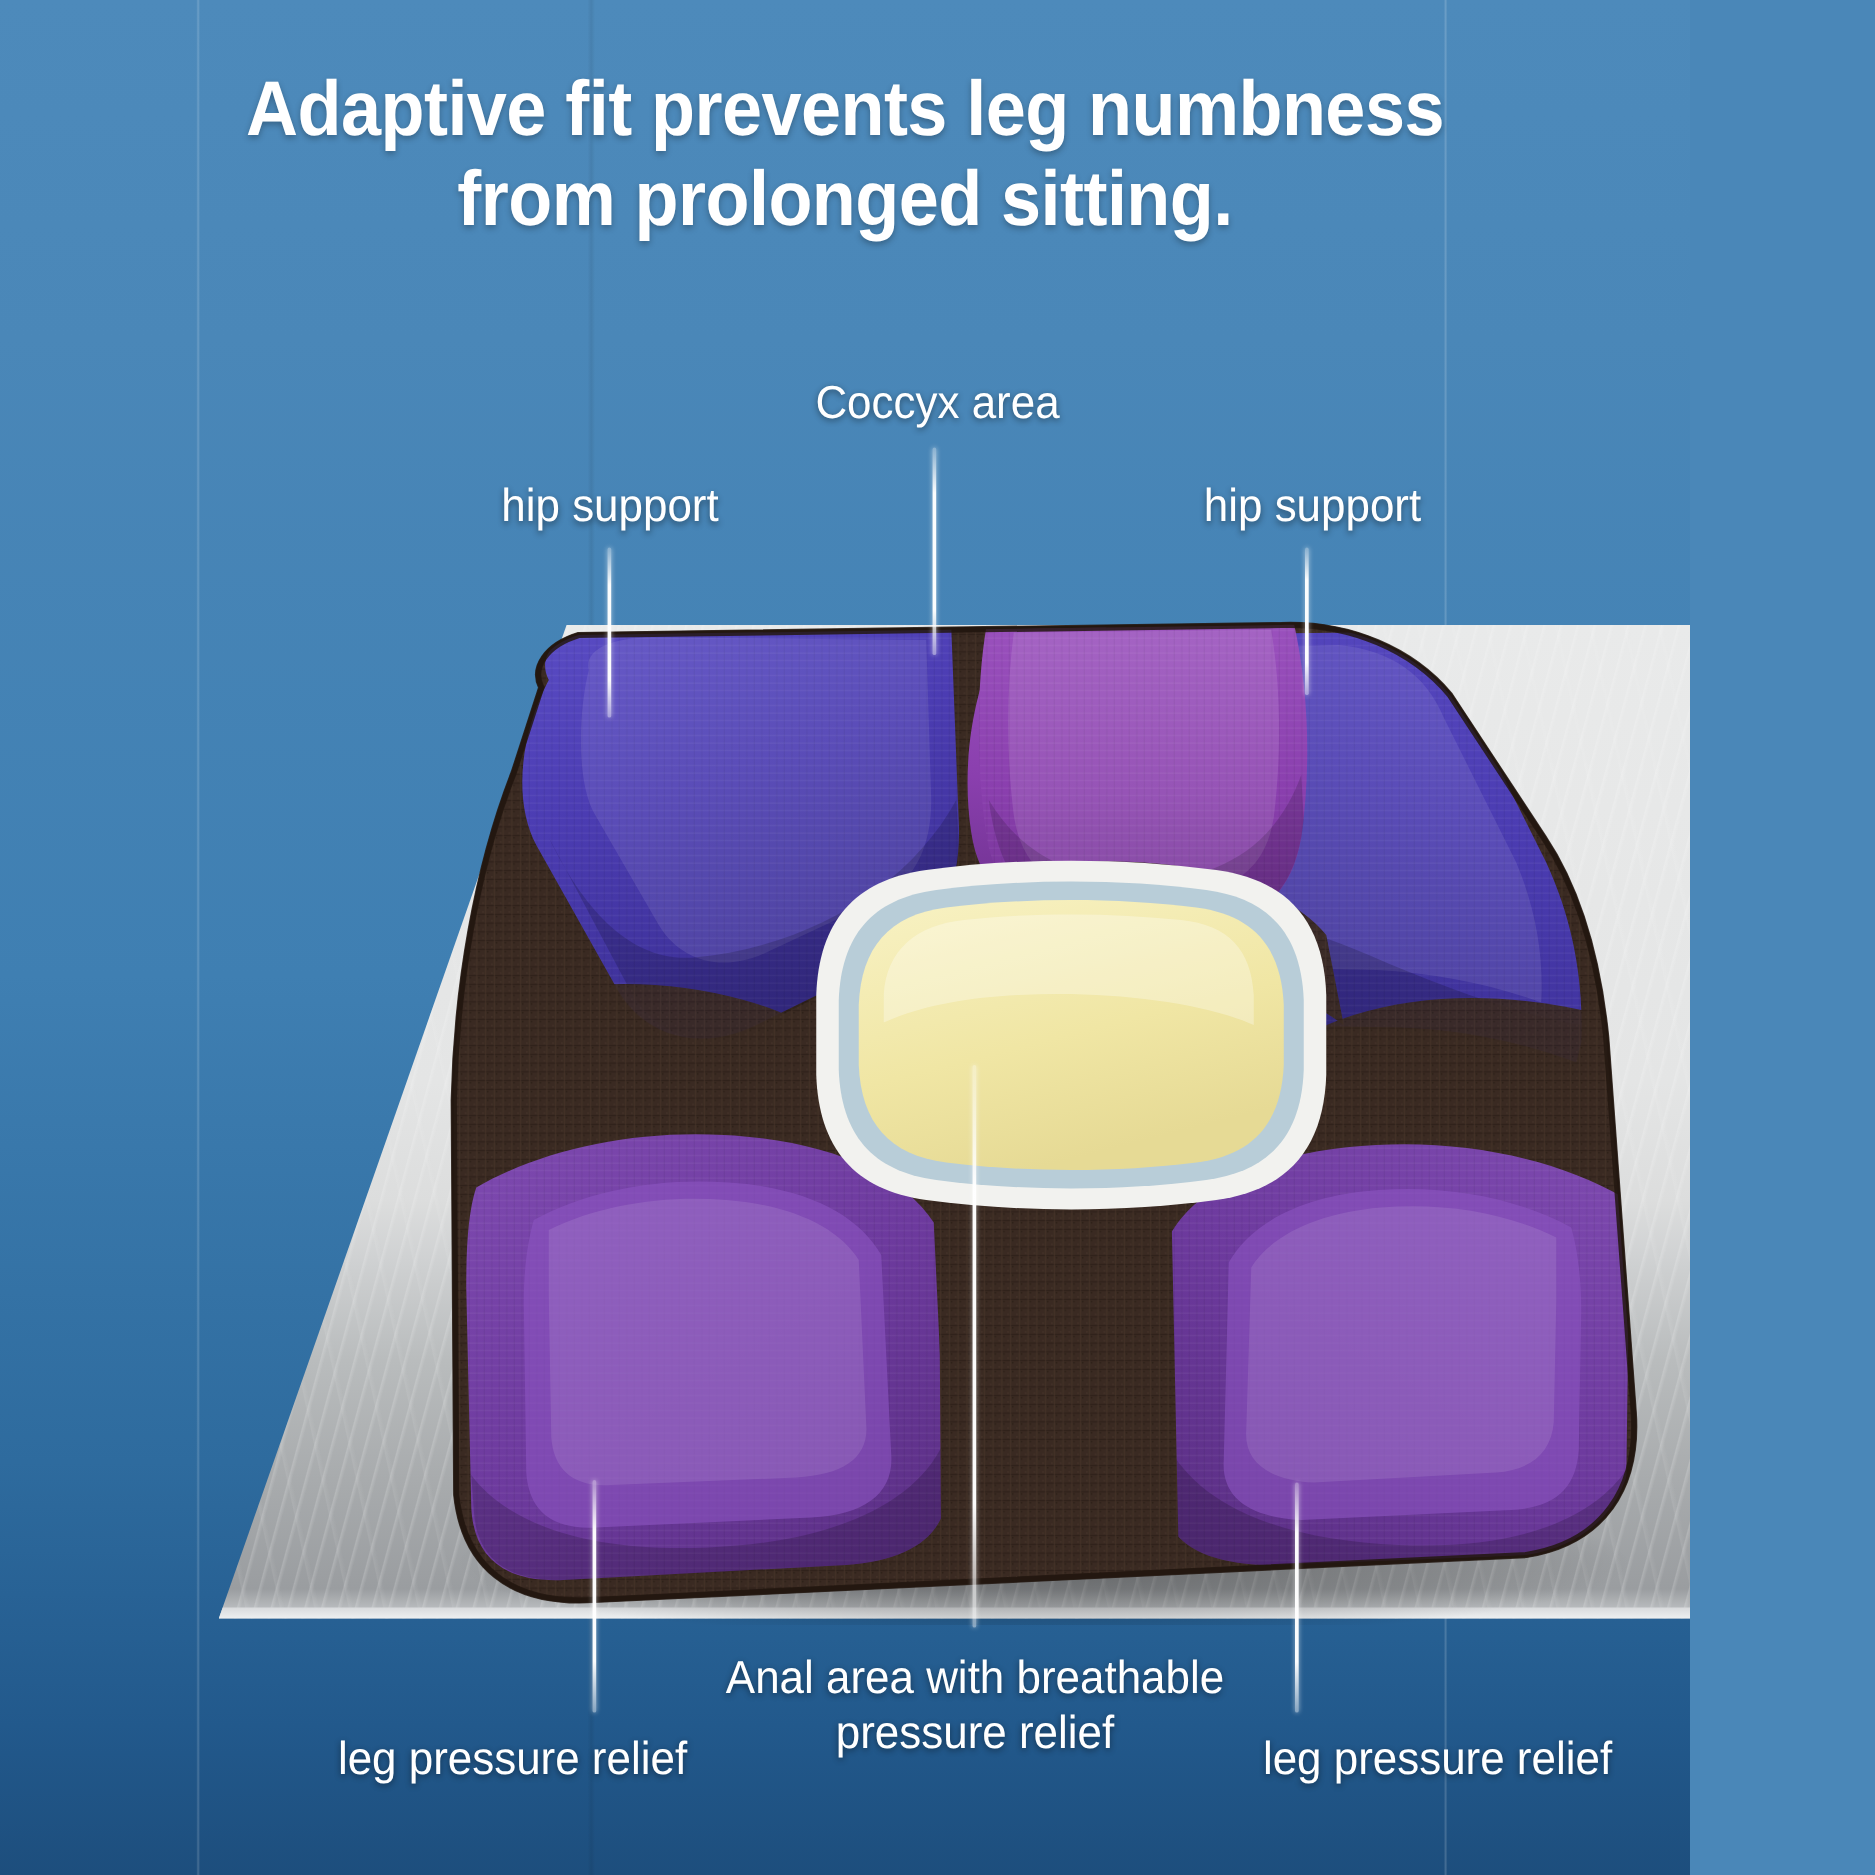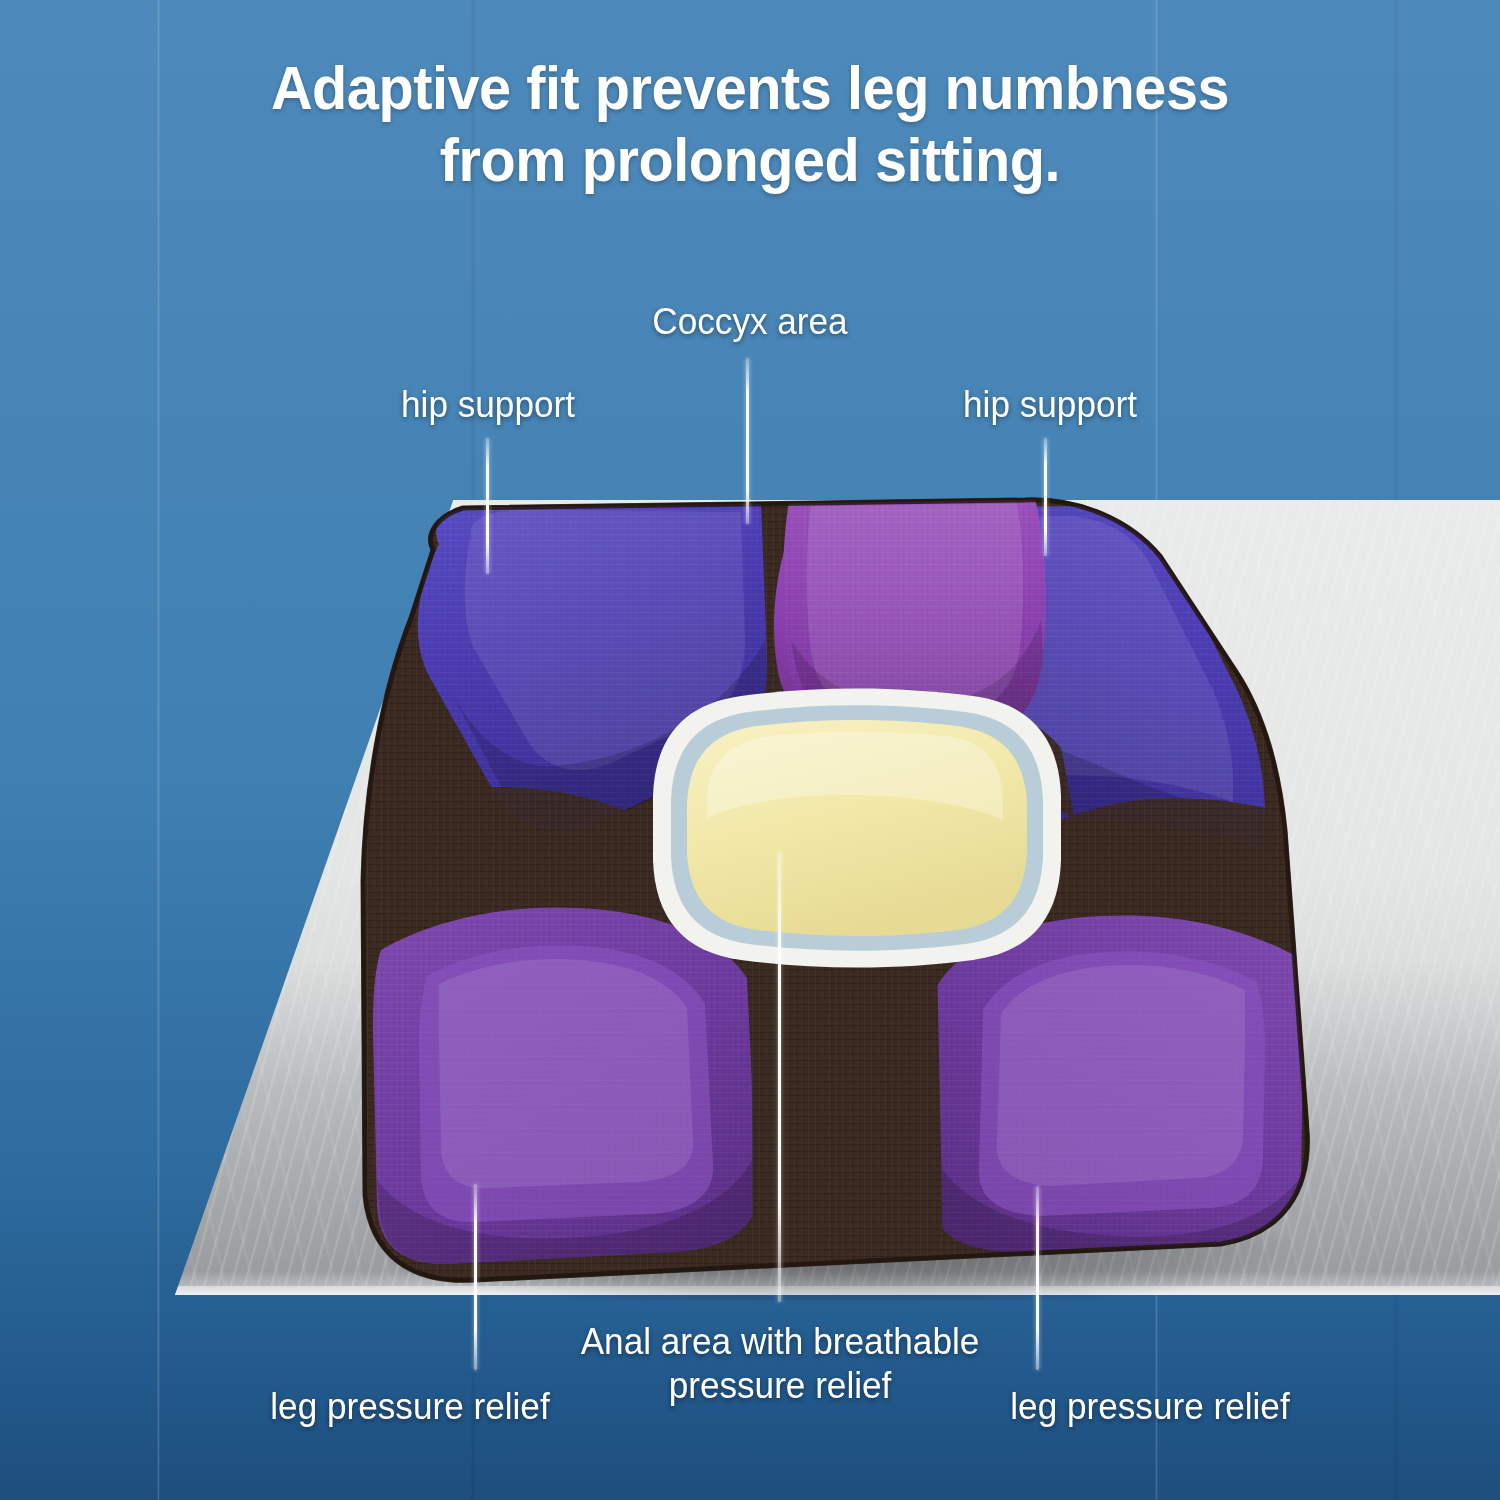--- a/index.html
+++ b/index.html
@@ -5,21 +5,21 @@
 <style>
   * { margin:0; padding:0; box-sizing:border-box; }
   html, body {
     width:1500px; height:1500px;
     background:#4a87b8;
     font-family:"Liberation Sans", sans-serif;
     overflow:hidden;
   }
   #stage {
     position:relative;
-    width:1500px; height:1500px;
+    width:1352px; height:1500px;
     overflow:hidden;
     background:
       linear-gradient(180deg,#4d8abb 0%,#4a87b8 18%,#3f7fb2 52%,#2e6b9e 78%,#22598c 92%,#1d4e7d 100%);
   }
 
   
   .crease {
     position:absolute; top:0; bottom:0; width:3px;
     background:linear-gradient(90deg,rgba(255,255,255,0) 0%,rgba(255,255,255,.16) 45%,rgba(255,255,255,.16) 55%,rgba(255,255,255,0) 100%);
     pointer-events:none;

